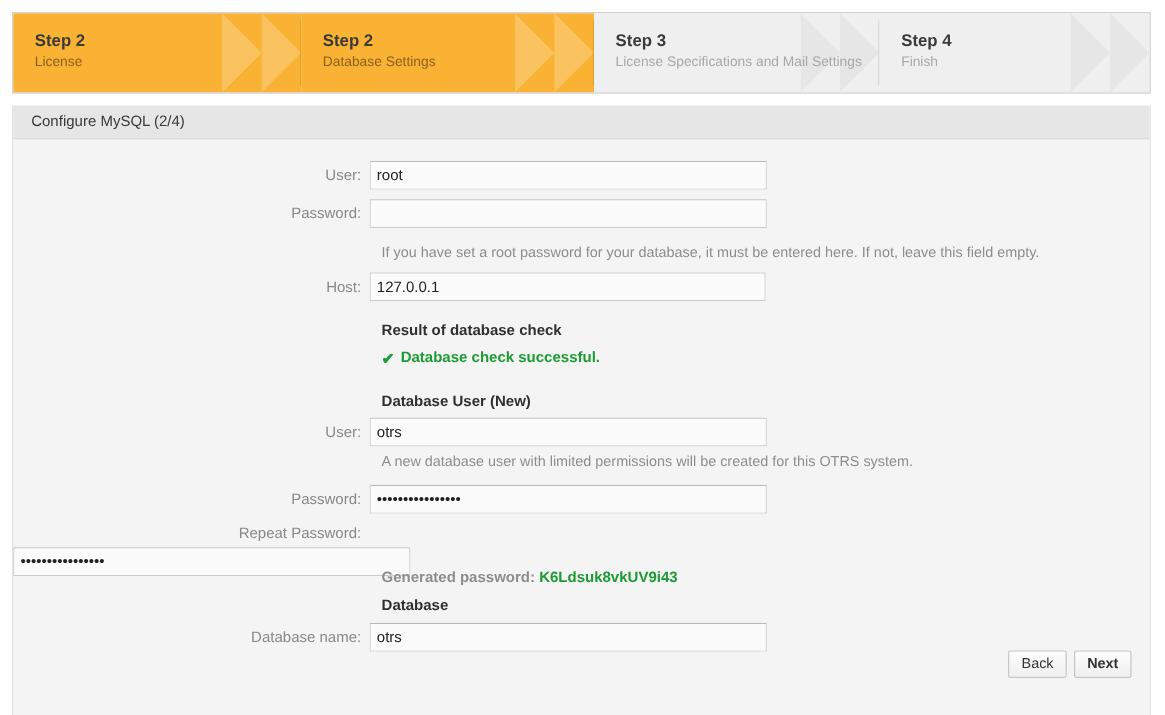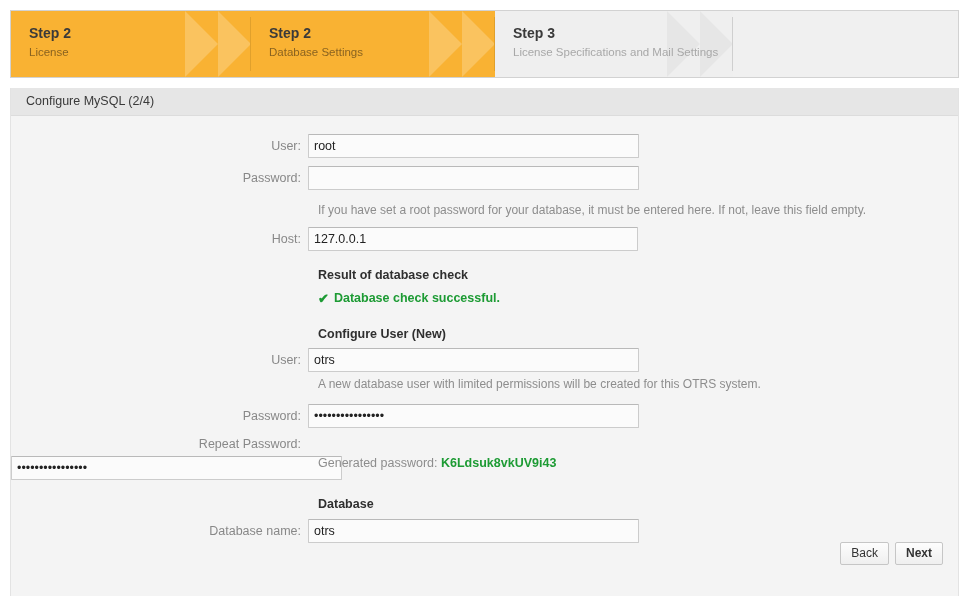--- a/index.html
+++ b/index.html
@@ -225,20 +225,28 @@
   <div class="step todo" style="width:238px">
     <svg class="chev" viewBox="0 0 66 68" preserveAspectRatio="none">
       <path d="M0 0 L33 34 L0 68 Z" fill="#000000" fill-opacity="0.035"></path>
       <path d="M33 0 L66 34 L33 68 Z" fill="#000000" fill-opacity="0.035"></path>
     </svg>
     <div class="divider"></div>
     <div class="step-title">Step 3</div>
     <div class="step-sub">License Specifications and Mail Settings</div>
   </div>
 
+  <div class="step todo last" style="width:225px">
+    <svg class="chev" viewBox="0 0 66 68" preserveAspectRatio="none">
+      <path d="M0 0 L33 34 L0 68 Z" fill="#000000" fill-opacity="0.035"></path>
+      <path d="M33 0 L66 34 L33 68 Z" fill="#000000" fill-opacity="0.035"></path>
+    </svg>
+    <div class="step-title">Step 4</div>
+    <div class="step-sub">Finish</div>
+  </div>
 
 </div>
 
 <div class="panel">
 
   <div class="panel-header">Configure MySQL (2/4)</div>
 
   <div class="panel-body">
 
     <div class="field" style="left:0px; top:18px;">
@@ -257,40 +265,40 @@
       <div class="lbl">Host:</div>
       <input class="inp narrow" type="text" value="127.0.0.1" style="">
     </div>
 
     <div class="sect" style="top:152px;">Result of database check</div>
     <div class="ok" style="top:175px;">
       <span class="tick">✔</span>
       <span>Database check successful.</span>
     </div>
 
-    <div class="sect" style="top:211px;">Configure User (New)</div>
+    <div class="sect" style="top:211px;">Database User (New)</div>
 
     <div class="field" style="left:0px; top:232px;">
       <div class="lbl">User:</div>
       <input class="inp" type="text" value="otrs" style="">
     </div>
 
     <div class="note" style="top:260px;">A new database user with limited permissions will be created for this OTRS system.</div>
 
     <div class="field" style="left:0px; top:288px;">
       <div class="lbl">Password:</div>
       <input class="inp" type="text" value="••••••••••••••••" style="">
     </div>
 
     <div class="field" style="left:0px; top:316px;flex-direction:column;">
       <div class="lbl">Repeat Password:</div>
       <input class="inp" type="text" value="••••••••••••••••" style="">
     </div>
 
-    <div class="genpw" style="top:340px;">
+    <div class="genpw" style="top:358px;font-weight:bold;">
       <span>Generated password:</span>
       <b>K6Ldsuk8vkUV9i43</b>
     </div>
 
     <div class="sect" style="top:381px;">Database</div>
 
     <div class="field" style="left:0px; top:403px;">
       <div class="lbl">Database name:</div>
       <input class="inp" type="text" value="otrs" style="">
     </div>

